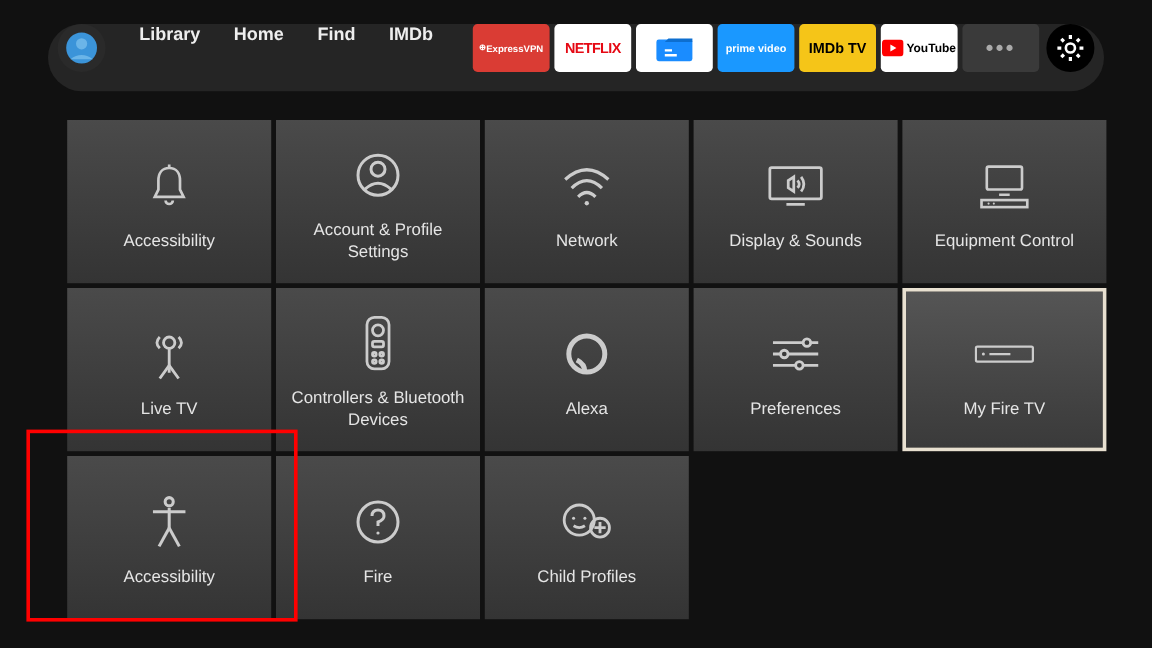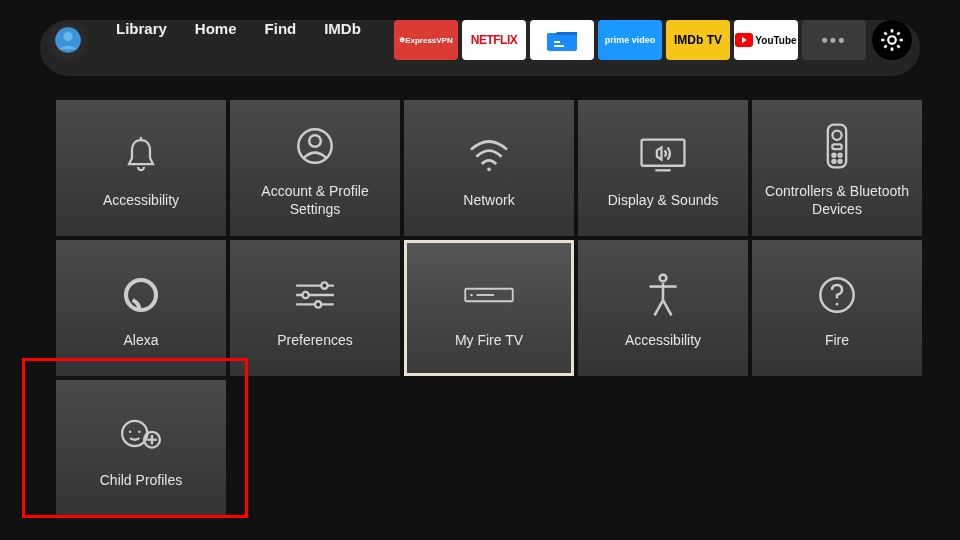--- a/index.html
+++ b/index.html
@@ -182,20 +182,43 @@
           <rect x="1" y="1" width="28" height="17" rx="1"></rect>
           <line x1="10" y1="21" x2="20" y2="21"></line>
           <path d="M14 6 L11 8 L11 12 L14 14 Z M16 8 Q18 10 16 12 M18 6 Q21 10 18 14"></path>
         </svg>
       </div>
     <div class="label">Display &amp; Sounds</div>
   </div>
 
   <div class="tile">
     <div class="iconwrap">
+        <svg width="44" height="40" viewBox="0 0 30 26">
+          <rect x="5" y="2" width="20" height="13" rx="1"></rect>
+          <line x1="12" y1="18" x2="18" y2="18"></line>
+          <rect x="2" y="21" width="26" height="4"></rect>
+          <circle cx="6" cy="23" r="0.6" fill="#ccc" stroke="none"></circle>
+          <circle cx="9" cy="23" r="0.6" fill="#ccc" stroke="none"></circle>
+        </svg>
+      </div>
+    <div class="label">Equipment Control</div>
+  </div>
+  <div class="tile">
+    <div class="iconwrap">
+        <svg width="40" height="44" viewBox="0 0 24 28">
+          <circle cx="12" cy="8" r="3"></circle>
+          <path d="M7 5 Q4 8 7 11 M17 5 Q20 8 17 11"></path>
+          <line x1="12" y1="11" x2="12" y2="24"></line>
+          <path d="M7 27 L12 20 L17 27"></path>
+        </svg>
+      </div>
+    <div class="label">Live TV</div>
+  </div>
+  <div class="tile">
+    <div class="iconwrap">
         <svg width="22" height="46" viewBox="0 0 14 30">
           <rect x="1" y="1" width="12" height="28" rx="4"></rect>
           <circle cx="7" cy="8" r="3"></circle>
           <rect x="4" y="14" width="6" height="3" rx="1"></rect>
           <circle cx="5" cy="21" r="1"></circle>
           <circle cx="9" cy="21" r="1"></circle>
           <circle cx="5" cy="25" r="1"></circle>
           <circle cx="9" cy="25" r="1"></circle>
         </svg>
       </div>

